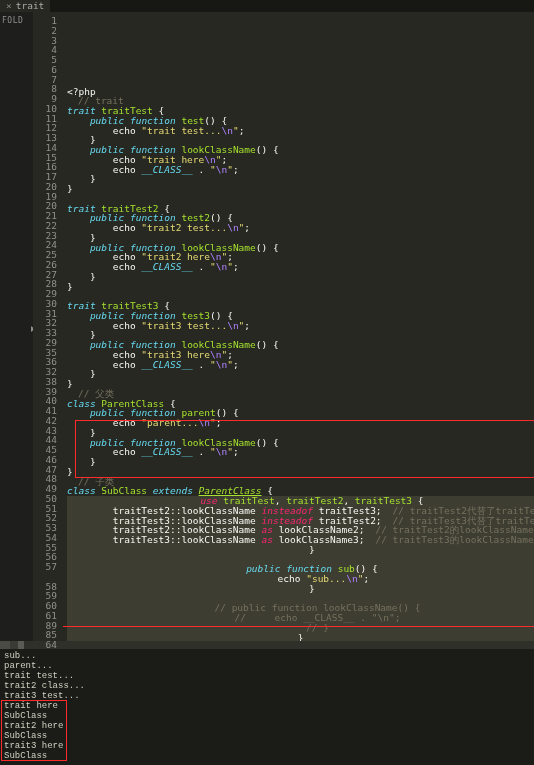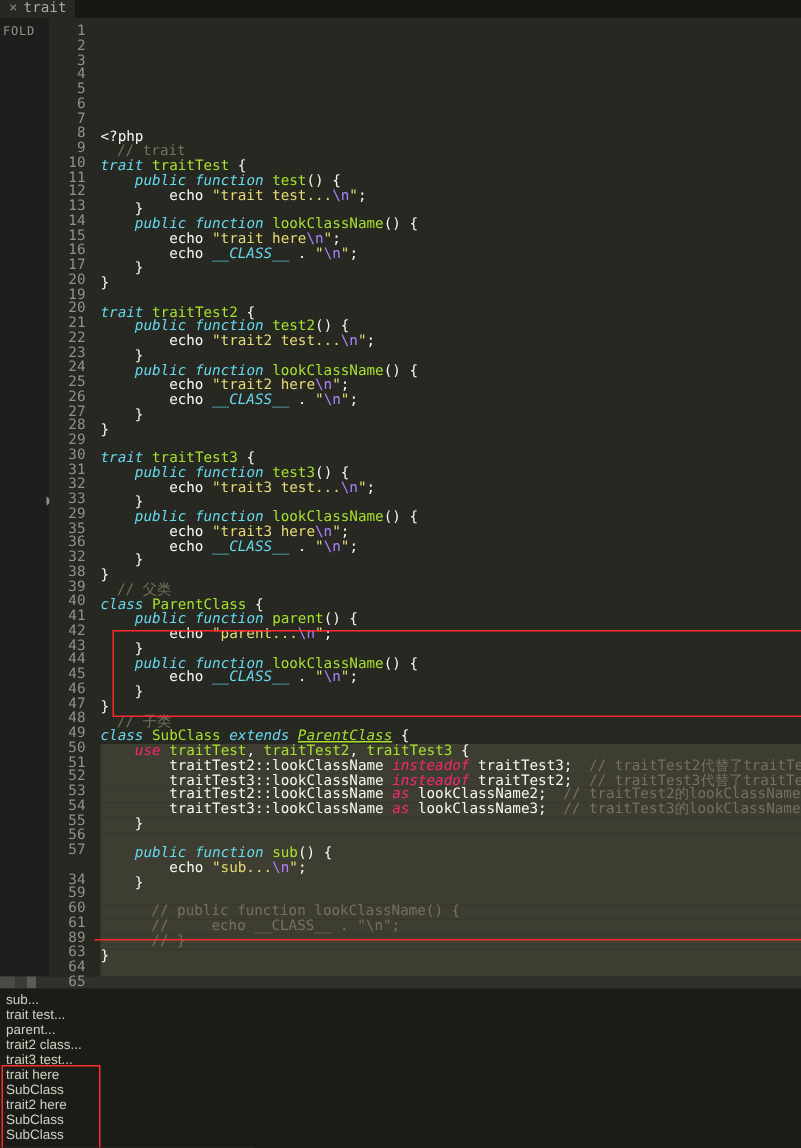--- a/index.html
+++ b/index.html
@@ -20,21 +20,21 @@
   .tri { width:0; height:0; border-left:4px solid #8f908a; border-top:3px solid transparent; border-bottom:3px solid transparent; display:inline-block; }
   .folder { width:8px; height:6px; background:#8f908a; display:inline-block; position:relative; }
   .folder::before{content:"";position:absolute;top:-2px;left:0;width:4px;height:2px;background:#8f908a;}
 
   
   .editor { flex: 1; display: flex; background: #272822; position: relative; min-width: 0; }
   .gutter { width: 30px; background: #272822; color: #90918b; text-align: right; padding: 4px 6px 0 0; line-height: 9.75px; user-select: none; }
   .gutter div { height: 9.75px; }
   .code { flex: 1; padding: 16px 0 0 4px; line-height: 9.75px; white-space: pre; color: #f8f8f2; position: relative; min-width: 0; overflow: hidden; }
   .code .ln { height: 9.75px; display: block; }
-  .code .ln.hl { background: #3e3d32; }
+  .code .ln.hl { background: #3e3d32; text-align: center; }
 
   
   .redbox { position: absolute; border: 1.5px solid #ff2a2a; pointer-events: none; }
 
   
   .kw   { color: #f92672; font-style: italic; } 
   .kw2  { color: #66d9ef; font-style: italic; } 
   .fn   { color: #a6e22e; }                     
   .str  { color: #e6db74; }                     
   .esc  { color: #ae81ff; }                     
@@ -43,21 +43,21 @@
 
   
   .scroll-strip { height: 8px; background: #2f302a; display:flex; }
   .scroll-strip .piece{ height:100%; }
   .piece.a{width:10px;background:#4a4b45;}
   .piece.b{width:8px;background:#3a3b35;}
   .piece.c{width:6px;background:#5a5b55;}
   .piece.rest{flex:1;}
 
   
-  .console { background: #1b1c17; color: #cfcfc2; font-family: Liberation Sans, sans-serif; line-height: 10px; padding: 2px 4px 4px 4px; position: relative; font-size: 9px; }
+  .console { background: #1b1c17; color: #cfcfc2; font-family: Liberation Mono, monospace; line-height: 10px; padding: 2px 4px 4px 4px; position: relative; font-size: 9px; }
   .console .cl { height: 10px; white-space: pre; }
   .console .finished { color: #cfcfc2; }
   .console .redbox2 { position:absolute; border:1.5px solid #ff2a2a; pointer-events:none; }
 </style>
 </head>
 <body>
 
 <div class="app">
 
   <div class="tabbar">
@@ -130,26 +130,26 @@
           <div>49</div>
           <div>50</div>
           <div>51</div>
           <div>52</div>
           <div>53</div>
           <div>54</div>
           <div>55</div>
           <div>56</div>
           <div>57</div>
           <div></div>
-          <div>34</div>
+          <div>58</div>
           <div>59</div>
           <div>60</div>
           <div>61</div>
           <div>89</div>
-          <div>63</div>
+          <div>85</div>
           <div>64</div>
           <div>65</div>
           <div>66</div>
         </div>
       <div class="code" id="code">
         
         
         
         
       <span class="ln"><span>&lt;?php</span></span><span class="ln"><span class="cmt">// trait</span></span><span class="ln"><span class="kw2">trait </span><span class="fn">traitTest</span><span> {</span></span><span class="ln"><span>    </span><span class="kw2">public </span><span class="kw2">function </span><span class="fn">test</span><span>() {</span></span><span class="ln"><span>        echo </span><span class="str">"trait test...</span><span class="esc">\n</span><span class="str">"</span><span>;</span></span><span class="ln"><span>    }</span></span><span class="ln"><span>    </span><span class="kw2">public </span><span class="kw2">function </span><span class="fn">lookClassName</span><span>() {</span></span><span class="ln"><span>        echo </span><span class="str">"trait here</span><span class="esc">\n</span><span class="str">"</span><span>;</span></span><span class="ln"><span>        echo </span><span class="kw2">__CLASS__</span><span> . </span><span class="str">"</span><span class="esc">\n</span><span class="str">"</span><span>;</span></span><span class="ln"><span>    }</span></span><span class="ln"><span>}</span></span><span class="ln"><span></span></span><span class="ln"><span class="kw2">trait </span><span class="fn">traitTest2</span><span> {</span></span><span class="ln"><span>    </span><span class="kw2">public </span><span class="kw2">function </span><span class="fn">test2</span><span>() {</span></span><span class="ln"><span>        echo </span><span class="str">"trait2 test...</span><span class="esc">\n</span><span class="str">"</span><span>;</span></span><span class="ln"><span>    }</span></span><span class="ln"><span>    </span><span class="kw2">public </span><span class="kw2">function </span><span class="fn">lookClassName</span><span>() {</span></span><span class="ln"><span>        echo </span><span class="str">"trait2 here</span><span class="esc">\n</span><span class="str">"</span><span>;</span></span><span class="ln"><span>        echo </span><span class="kw2">__CLASS__</span><span> . </span><span class="str">"</span><span class="esc">\n</span><span class="str">"</span><span>;</span></span><span class="ln"><span>    }</span></span><span class="ln"><span>}</span></span><span class="ln"><span></span></span><span class="ln"><span class="kw2">trait </span><span class="fn">traitTest3</span><span> {</span></span><span class="ln"><span>    </span><span class="kw2">public </span><span class="kw2">function </span><span class="fn">test3</span><span>() {</span></span><span class="ln"><span>        echo </span><span class="str">"trait3 test...</span><span class="esc">\n</span><span class="str">"</span><span>;</span></span><span class="ln"><span>    }</span></span><span class="ln"><span>    </span><span class="kw2">public </span><span class="kw2">function </span><span class="fn">lookClassName</span><span>() {</span></span><span class="ln"><span>        echo </span><span class="str">"trait3 here</span><span class="esc">\n</span><span class="str">"</span><span>;</span></span><span class="ln"><span>        echo </span><span class="kw2">__CLASS__</span><span> . </span><span class="str">"</span><span class="esc">\n</span><span class="str">"</span><span>;</span></span><span class="ln"><span>    }</span></span><span class="ln"><span>}</span></span><span class="ln"><span class="cmt">// 父类</span></span><span class="ln"><span class="kw2">class </span><span class="fn">ParentClass</span><span> {</span></span><span class="ln"><span>    </span><span class="kw2">public </span><span class="kw2">function </span><span class="fn">parent</span><span>() {</span></span><span class="ln"><span>        echo </span><span class="str">"parent...</span><span class="esc">\n</span><span class="str">"</span><span>;</span></span><span class="ln"><span>    }</span></span><span class="ln"><span>    </span><span class="kw2">public </span><span class="kw2">function </span><span class="fn">lookClassName</span><span>() {</span></span><span class="ln"><span>        echo </span><span class="kw2">__CLASS__</span><span> . </span><span class="str">"</span><span class="esc">\n</span><span class="str">"</span><span>;</span></span><span class="ln"><span>    }</span></span><span class="ln"><span>}</span></span><span class="ln"><span class="cmt">// 子类</span></span><span class="ln"><span class="kw2">class </span><span class="fn">SubClass</span><span class="kw2"> extends </span><span class="cls">ParentClass</span><span> {</span></span><span class="ln hl"><span>    </span><span class="kw">use </span><span class="fn">traitTest</span><span>, </span><span class="fn">traitTest2</span><span>, </span><span class="fn">traitTest3</span><span> {</span></span><span class="ln hl"><span>        traitTest2::lookClassName </span><span class="kw">insteadof</span><span> traitTest3;</span><span class="cmt">// traitTest2代替了traitTest3</span></span><span class="ln hl"><span>        traitTest3::lookClassName </span><span class="kw">insteadof</span><span> traitTest2;</span><span class="cmt">// traitTest3代替了traitTest2</span></span><span class="ln hl"><span>        traitTest2::lookClassName </span><span class="kw">as</span><span> lookClassName2;</span><span class="cmt">// traitTest2的lookClassName改别名lookClassName2</span></span><span class="ln hl"><span>        traitTest3::lookClassName </span><span class="kw">as</span><span> lookClassName3;</span><span class="cmt">// traitTest3的lookClassName改别名lookClassName3</span></span><span class="ln hl"><span>    }</span></span><span class="ln hl"><span></span></span><span class="ln hl"><span>    </span><span class="kw2">public </span><span class="kw2">function </span><span class="fn">sub</span><span>() {</span></span><span class="ln hl"><span>        echo </span><span class="str">"sub...</span><span class="esc">\n</span><span class="str">"</span><span>;</span></span><span class="ln hl"><span>    }</span></span><span class="ln hl"><span></span></span><span class="ln hl"><span>    </span><span class="cmt">// public function lookClassName() {</span></span><span class="ln hl"><span>    </span><span class="cmt">//     echo __CLASS__ . "\n";</span></span><span class="ln hl"><span>    </span><span class="cmt">// }</span></span><span class="ln hl"><span>}</span></span><span class="ln hl"></span><div class="redbox" style="top:408px; left:12px; width:484px; height:58px;"></div><div class="redbox" style="top:614px; left:-2px; width:502px; height:30px;"></div></div>
@@ -159,25 +159,26 @@
   <div class="scroll-strip">
     <div class="piece a"></div>
       <div class="piece b"></div>
       <div class="piece c"></div>
       <div class="piece rest"></div>
   </div>
 
   <div class="console" id="console">
 
   <div class="cl">sub...</div>
+      <div class="cl">parent...</div>
       <div class="cl">trait test...</div>
-      <div class="cl">parent...</div>
       <div class="cl">trait2 class...</div>
       <div class="cl">trait3 test...</div>
       <div class="cl">trait here</div>
       <div class="cl">SubClass</div>
       <div class="cl">trait2 here</div>
       <div class="cl">SubClass</div>
+      <div class="cl">trait3 here</div>
       <div class="cl">SubClass</div>
       <div class="redbox2" style="top:51px; left:1px; width:66px; height:61px;"></div>
     </div>
 
 </div>
 
 </body></html>

